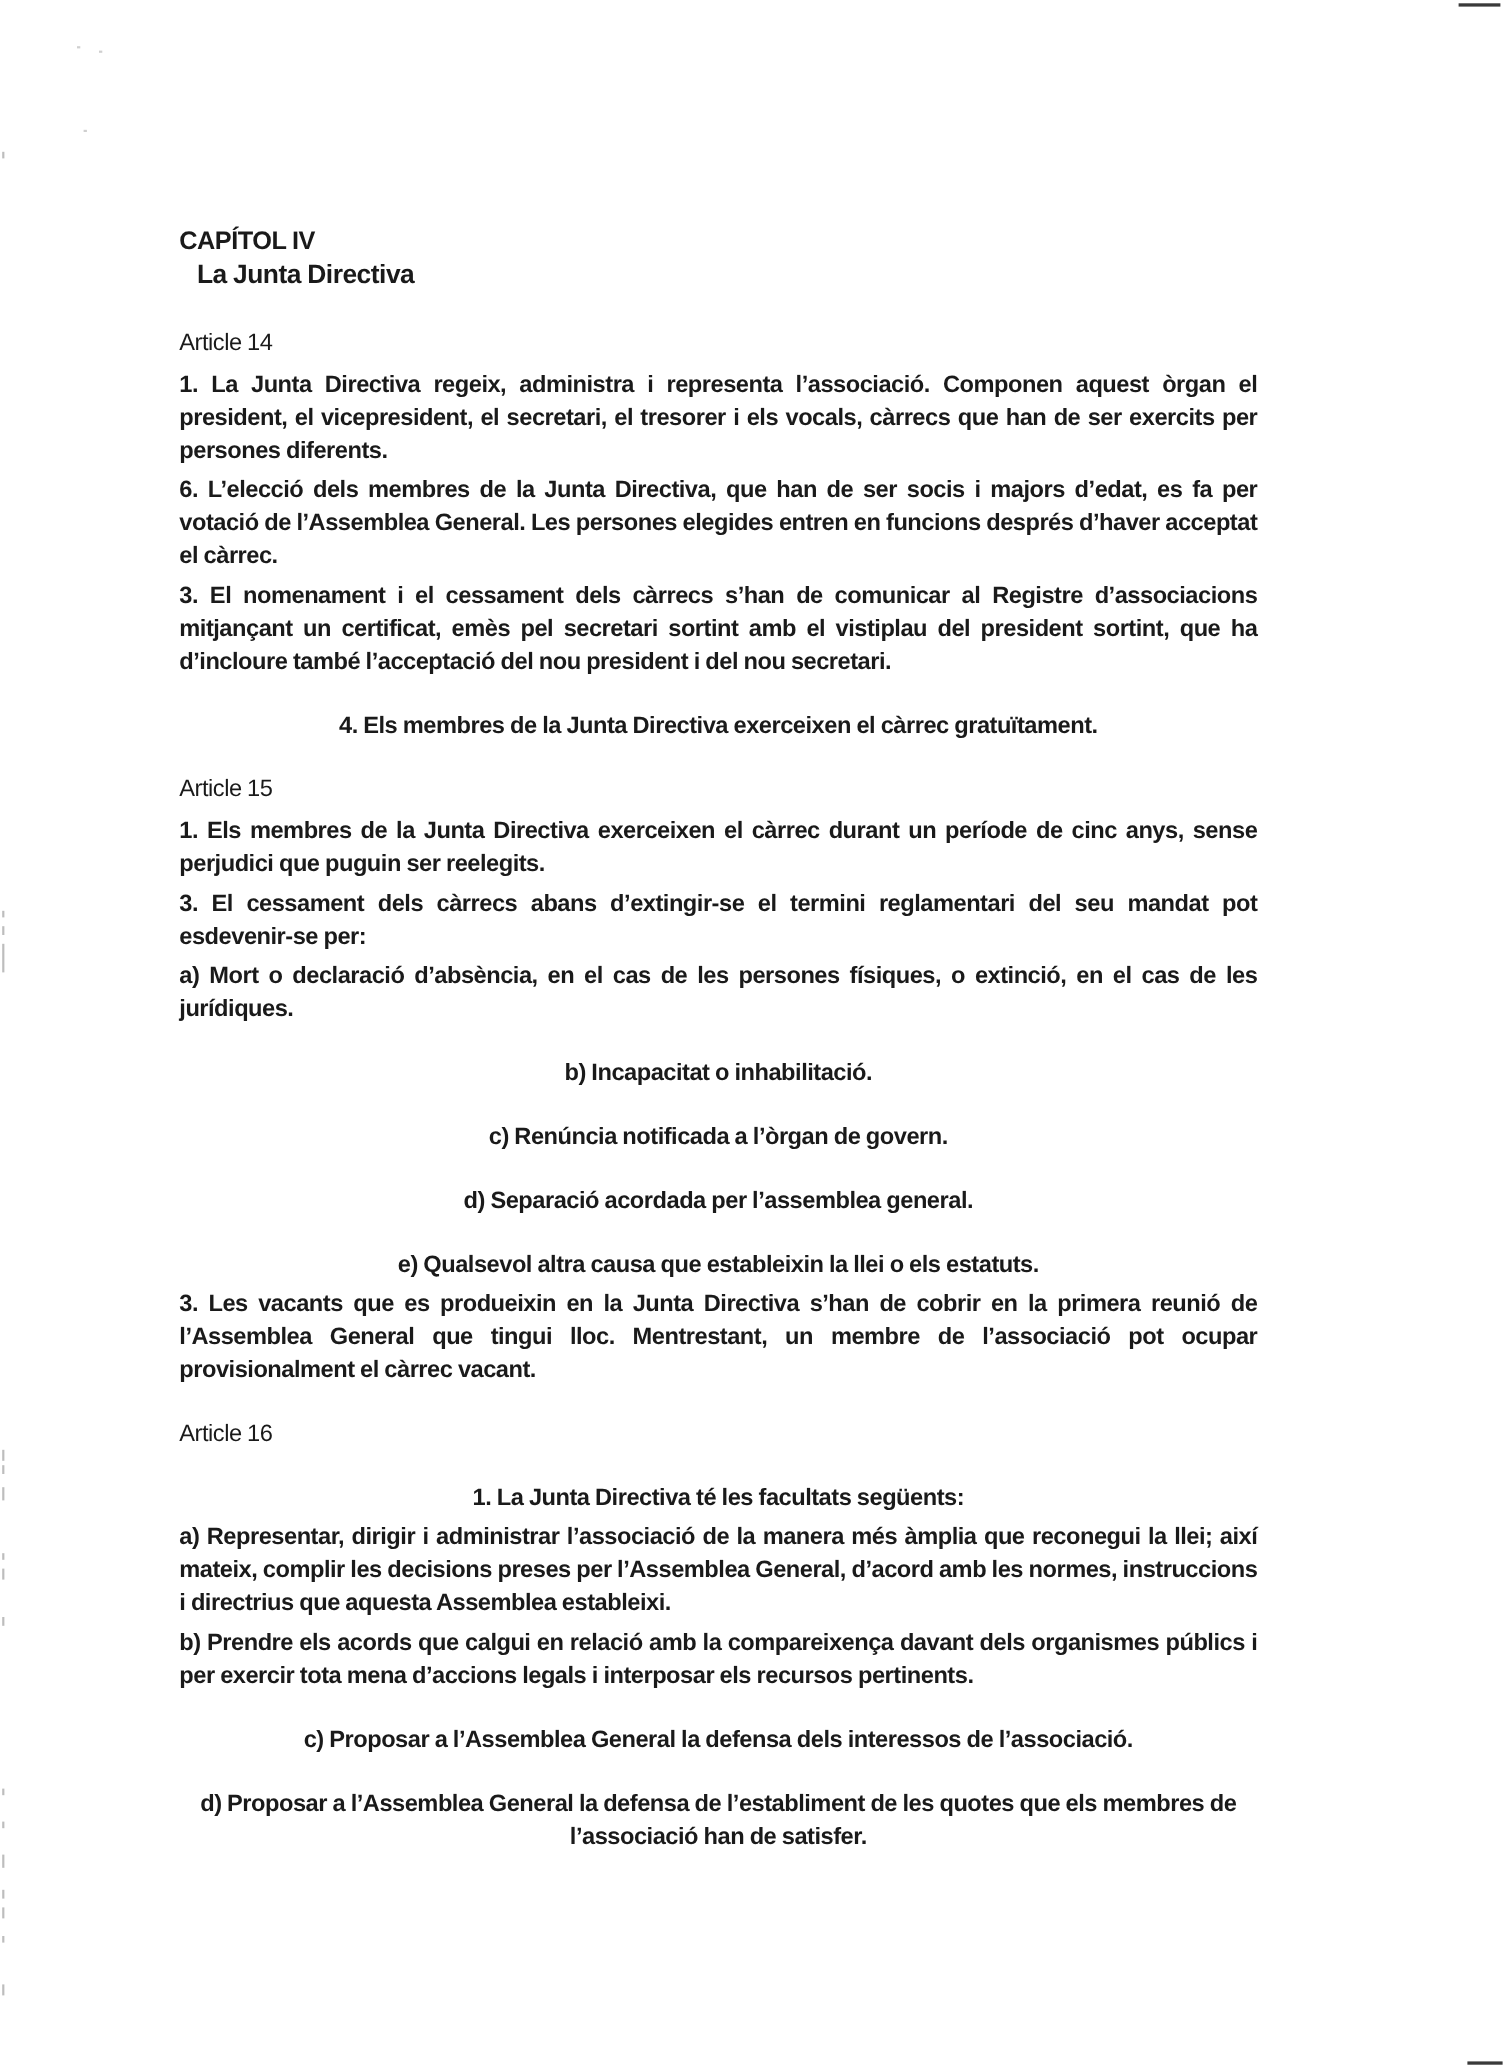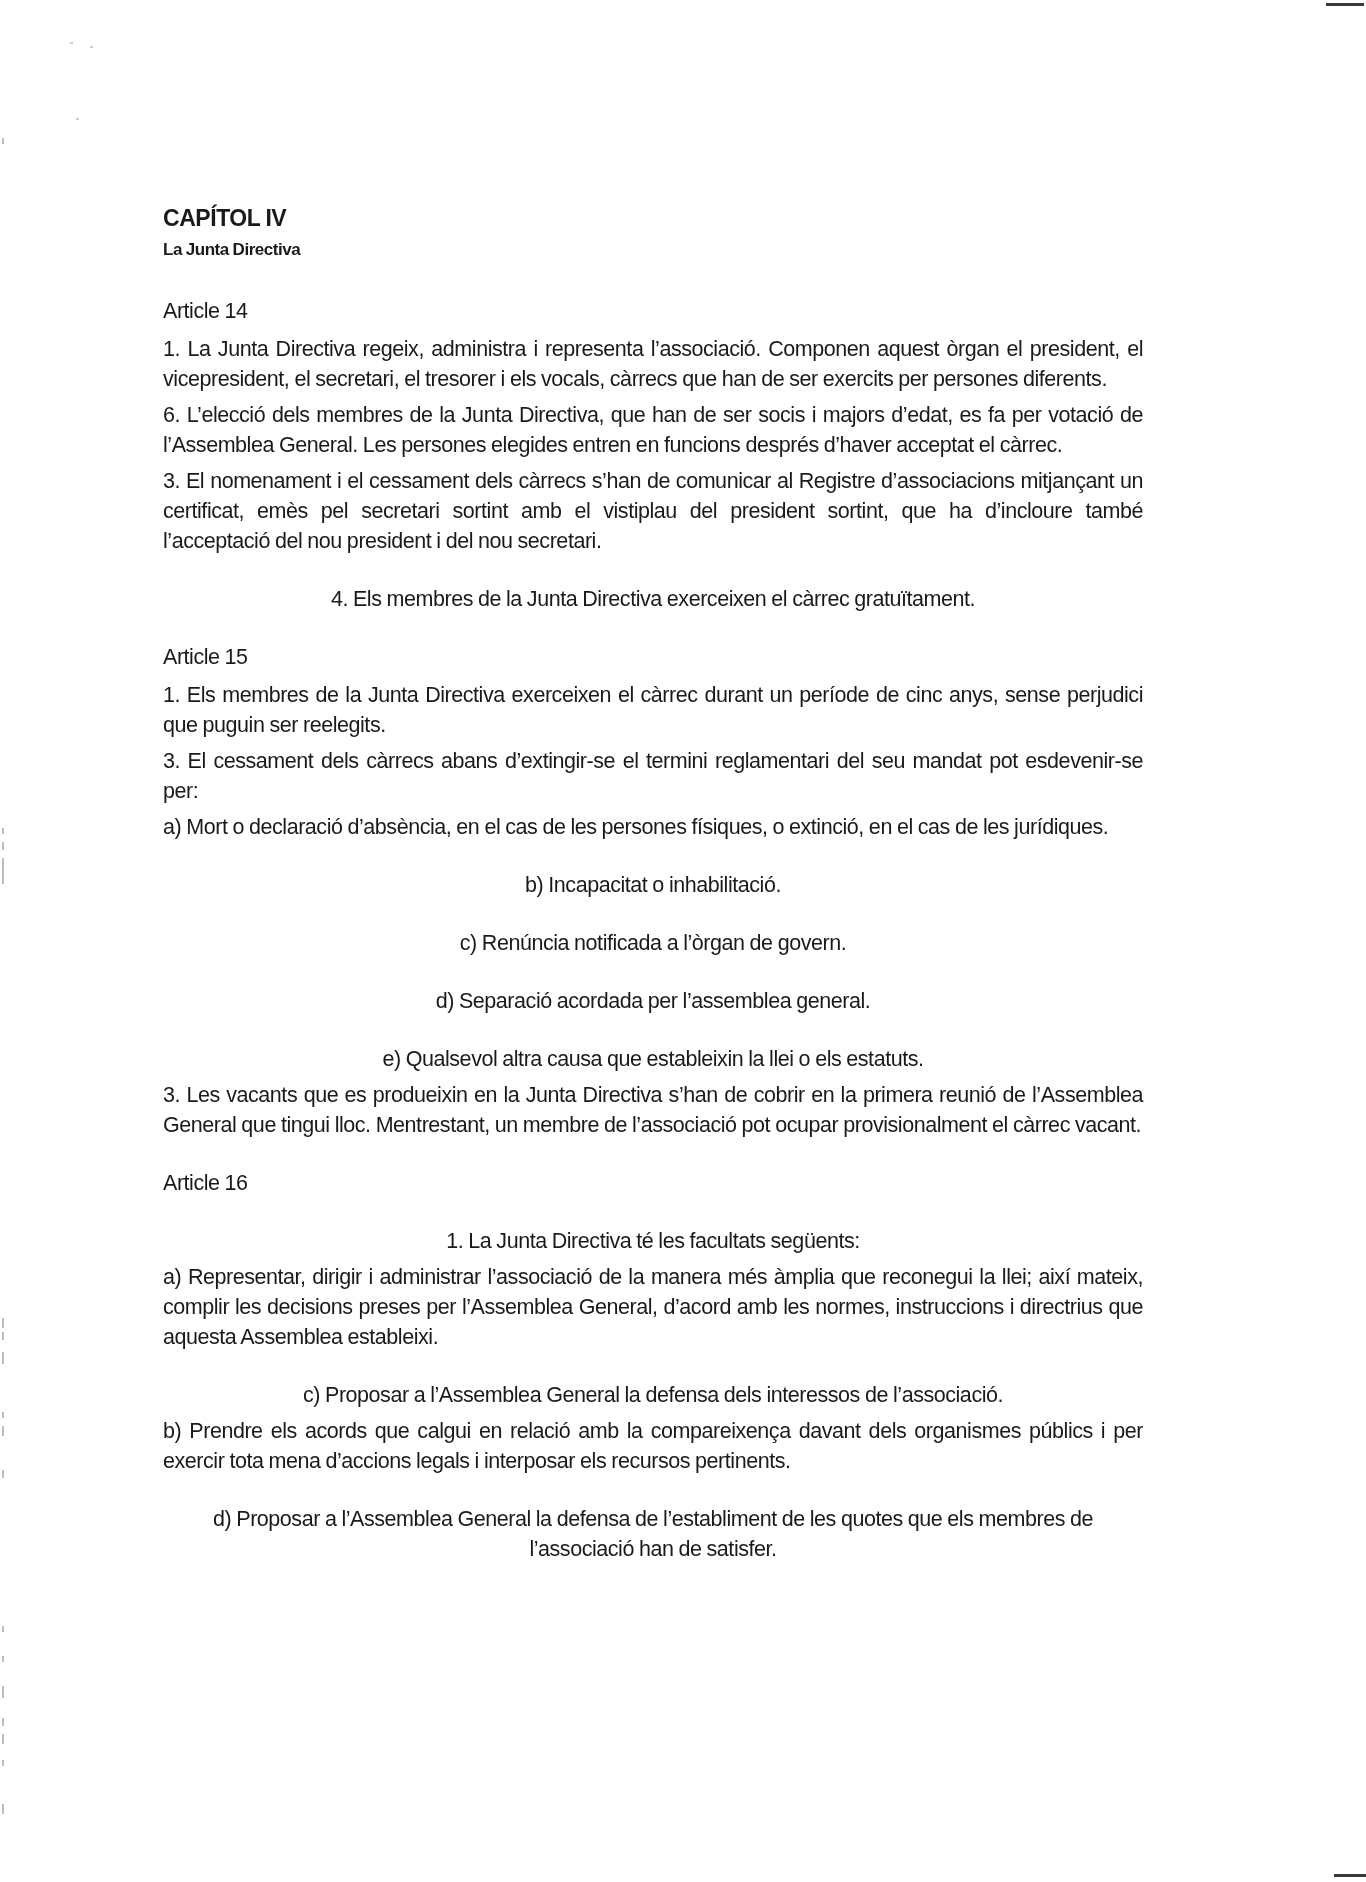--- a/index.html
+++ b/index.html
@@ -6,23 +6,23 @@
     body {
       width: 1366px; height: 1882px; position: relative; overflow: hidden;
       font-family: "Liberation Sans", sans-serif; color: #1a1a1a;
     }
     .page { position: absolute; left: 0; top: 0; width: 1268px; height: 1882px; }
     .content {
       position: absolute; left: 163px; top: 202px; width: 980px;
       font-size: 21.5px; letter-spacing: -0.45px; word-spacing: -0.5px;
     }
     .chapter { font-weight: bold; font-size: 23px; line-height: 32px; margin: 0; }
-    .subtitle { font-weight: bold; font-size: 17px; line-height: 32px; margin: 0 0 30px 0; }
+    .subtitle { font-weight: bold; font-size: 24px; line-height: 32px; margin: 0 0 30px 16px; }
     .article-title { margin: 12px 0 8px 0; line-height: 30px; }
-    .para { margin: 0 0 6px 0; line-height: 30px; text-align: justify; }
+    .para { margin: 0 0 6px 0; line-height: 30px; text-align: justify; font-weight: bold; }
     .para.left { text-align: center; margin-top: 28px; }
     .article { margin-bottom: 28px; }
     .scan-mark { position: absolute; background: #3a3a3a; }
     .edge-mark { position: absolute; background: #bdbdbd; width: 2px; }
     .speck { position: absolute; background: #cfcfcf; width: 3px; height: 2px; }
   </style>
 </head>
 <body>
 
 <div class="page">
@@ -71,18 +71,18 @@
       <p class="para left">c) Renúncia notificada a l’òrgan de govern.</p>
       <p class="para left">d) Separació acordada per l’assemblea general.</p>
       <p class="para left">e) Qualsevol altra causa que estableixin la llei o els estatuts.</p>
       <p class="para">3. Les vacants que es produeixin en la Junta Directiva s’han de cobrir en la primera reunió de l’Assemblea General que tingui lloc. Mentrestant, un membre de l’associació pot ocupar provisionalment el càrrec vacant.</p>
     </section>
 
     <section class="article">
       <div class="article-title">Article 16</div>
       <p class="para left">1. La Junta Directiva té les facultats següents:</p>
       <p class="para">a) Representar, dirigir i administrar l’associació de la manera més àmplia que reconegui la llei; així mateix, complir les decisions preses per l’Assemblea General, d’acord amb les normes, instruccions i directrius que aquesta Assemblea estableixi.</p>
+      <p class="para">b) Prendre els acords que calgui en relació amb la compareixença davant dels organismes públics i per exercir tota mena d’accions legals i interposar els recursos pertinents.</p>
       <p class="para left">c) Proposar a l’Assemblea General la defensa dels interessos de l’associació.</p>
-      <p class="para">b) Prendre els acords que calgui en relació amb la compareixença davant dels organismes públics i per exercir tota mena d’accions legals i interposar els recursos pertinents.</p>
       <p class="para left">d) Proposar a l’Assemblea General la defensa de l’establiment de les quotes que els membres de l’associació han de satisfer.</p>
     </section>
   </div>
 </div>
 
 </body></html>

